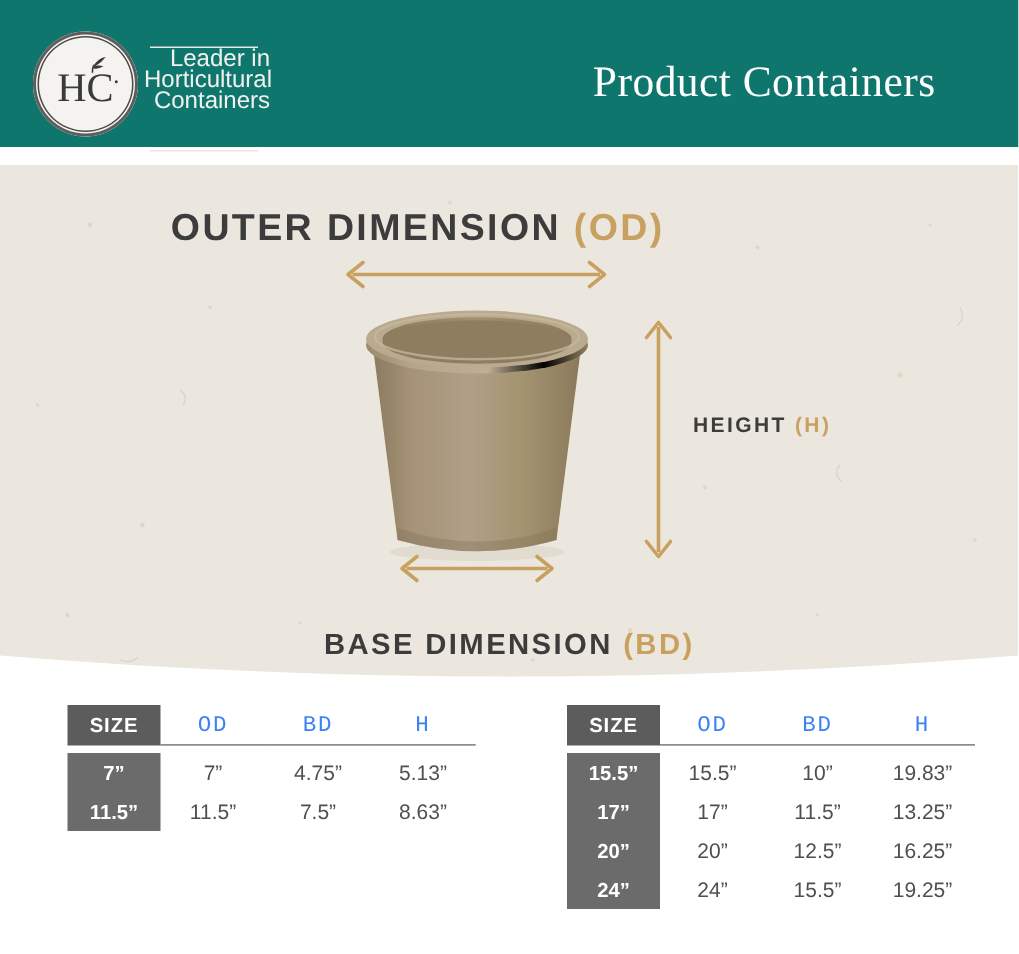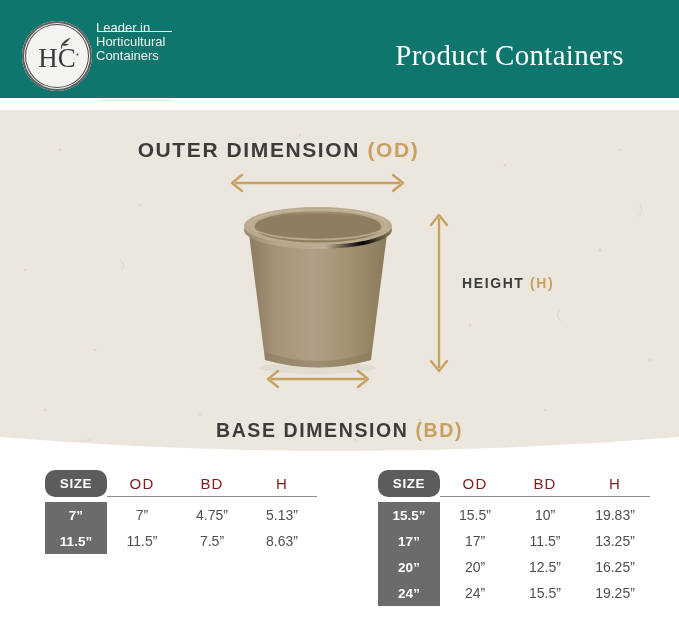--- a/index.html
+++ b/index.html
@@ -26,24 +26,24 @@
     background:#f4f3ef;
     box-shadow:0 0 0 2px #5d5d5d inset, 0 0 0 3px #f4f3ef inset, 0 0 0 4px #4a4a4a inset;
   }
   .logo-svg{position:absolute;left:0;top:0;}
   .logo-divider-top,.logo-divider-bot{
     position:absolute;left:100px;width:72px;height:1px;background:#e8e6e1;
   }
   .logo-divider-top{top:31px;}
   .logo-divider-bot{top:100px;}
   .logo-text{
-    position:absolute;left:96px;top:21px;width:84px;
-    text-align:left;
+    position:absolute;left:96px;top:33px;width:84px;
+    text-align:right;
     color:#f2f1ed;
-    font-size:13px;line-height:14px;
+    font-size:16px;line-height:14px;
     font-family:"Liberation Sans", sans-serif;
   }
   .logo-text span{display:block;white-space:nowrap;}
   .header-title{
     position:absolute;left:340px;top:0;width:339px;height:110px;
     display:flex;align-items:center;justify-content:center;
     color:#ffffff;
     font-family:"Liberation Serif", serif;
     font-size:29px;
     letter-spacing:0.3px;
@@ -59,21 +59,21 @@
   .lbl{
     position:absolute;
     font-family:"Liberation Sans", sans-serif;
     font-weight:bold;
     color:#3c3c3c;
     letter-spacing:1.6px;
     white-space:nowrap;
   }
   .lbl em{font-style:normal;color:#c8a160;}
 
-  .lbl-od{ left:0;top:28px;width:557px;text-align:center;font-size:21px; }
+  .lbl-od{ left:0;top:28px;width:557px;text-align:center;font-size:25px; }
   .lbl-bd{ left:0;top:285px;width:679px;text-align:center;font-size:19.5px;margin-top:24px; }
   .lbl-h { left:462px;top:165px;font-size:14px; }
 
   .arrow-od{position:absolute;left:225px;top:62px;}
   .arrow-bd{position:absolute;left:262px;top:258px;}
   .arrow-h {position:absolute;left:428px;top:98px;}
 
   .pot{position:absolute;left:218px;top:90px;}
 
   
@@ -93,25 +93,25 @@
     padding:0;
     height:26px;
     vertical-align:middle;
   }
   .col-size{width:62px;}
   .col-d{width:70px;}
 
   th.size-head{
     background:#5c5c5c;color:#ffffff;font-weight:bold;font-size:13.5px;
     letter-spacing:0.6px;
-    border-radius:10px;
   }
   th.d-head{
-    color:#7f1d1d;font-weight:normal;font-size:15px;letter-spacing:1.2px;
+    color:#3b82f6;font-weight:normal;font-size:15px;letter-spacing:1.2px;
     border-bottom:1.5px solid #8d8d8d;
+    font-family:Liberation Mono, monospace;
   }
   td.size-cell{
     background:#6b6b6b;color:#ffffff;font-weight:bold;font-size:13.5px;
   }
   td.d-cell{font-size:14px;color:#4f4f4f;}
   .spacer-row td{height:5px;}
 </style>
 </head>
 <body>
 

